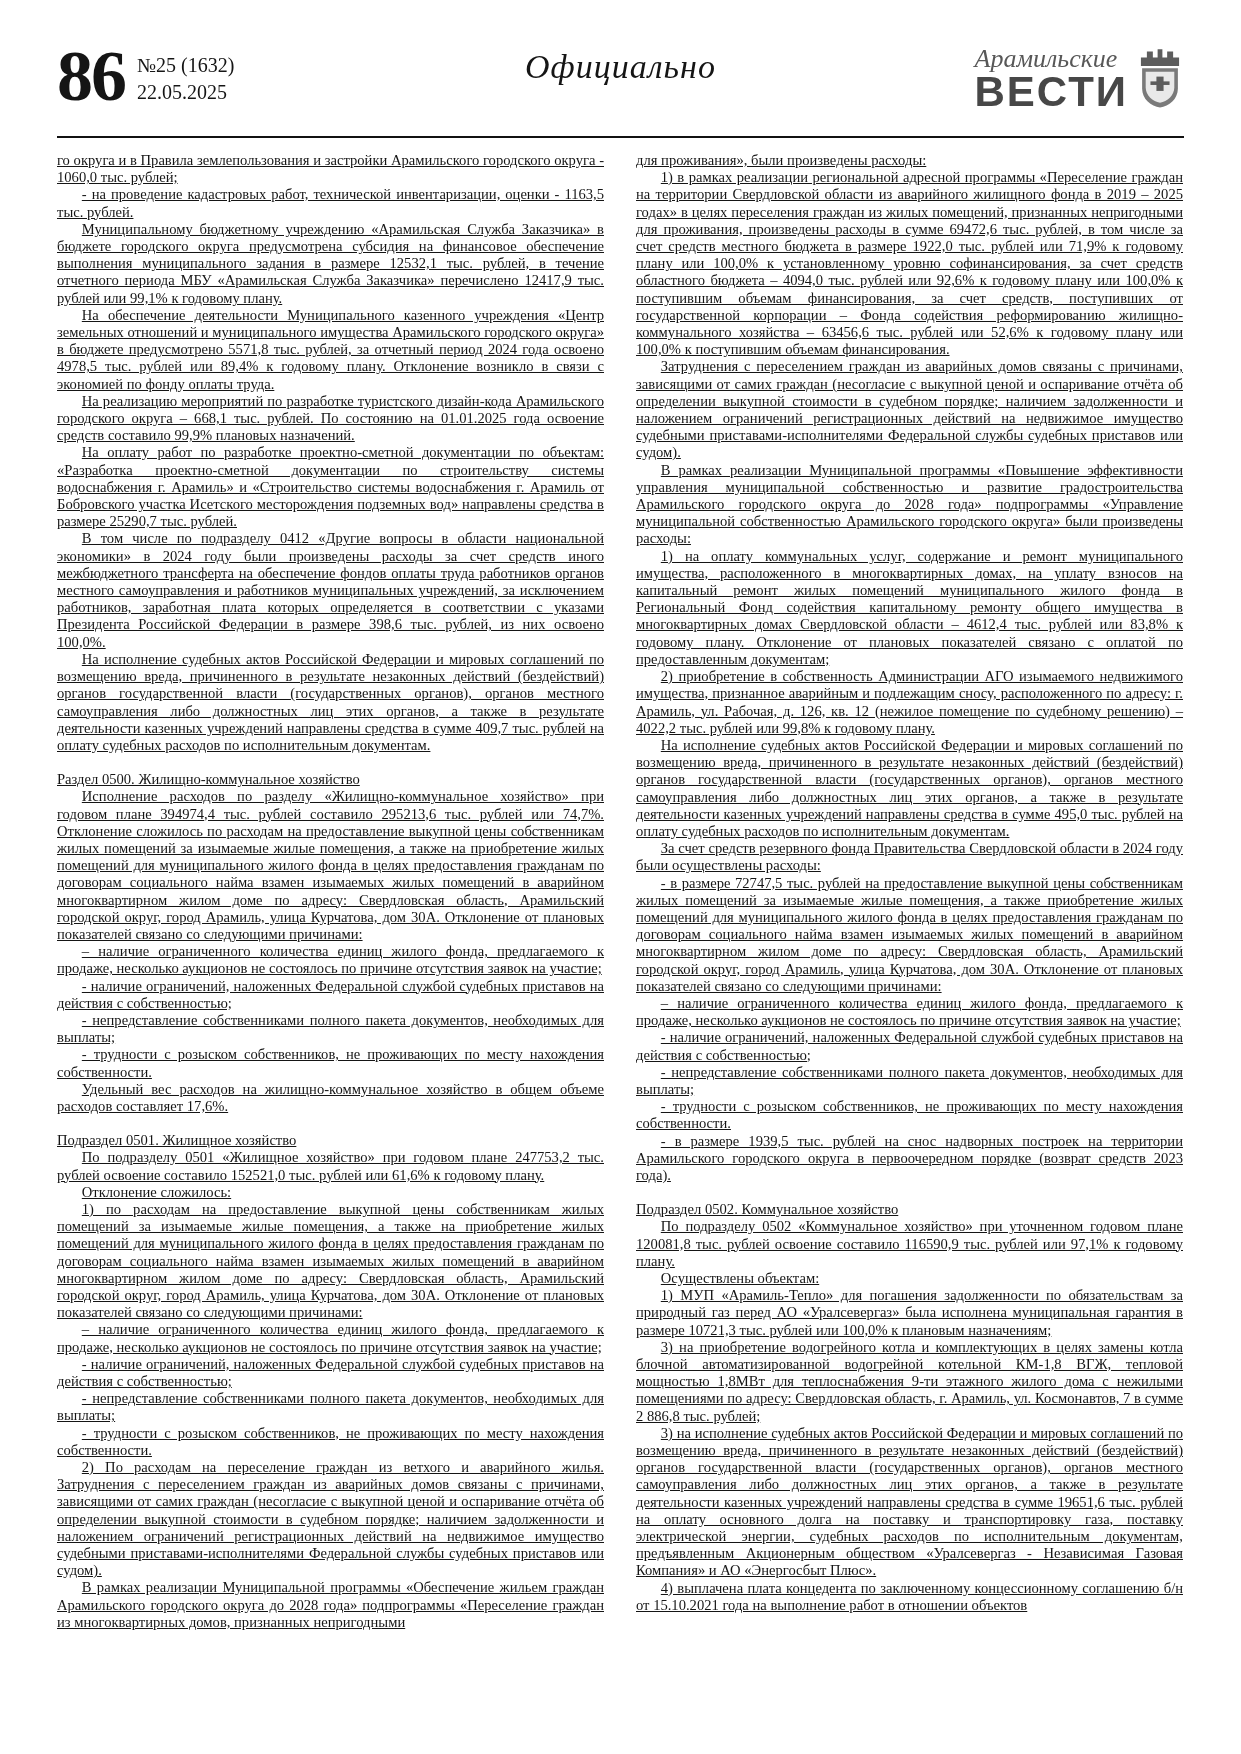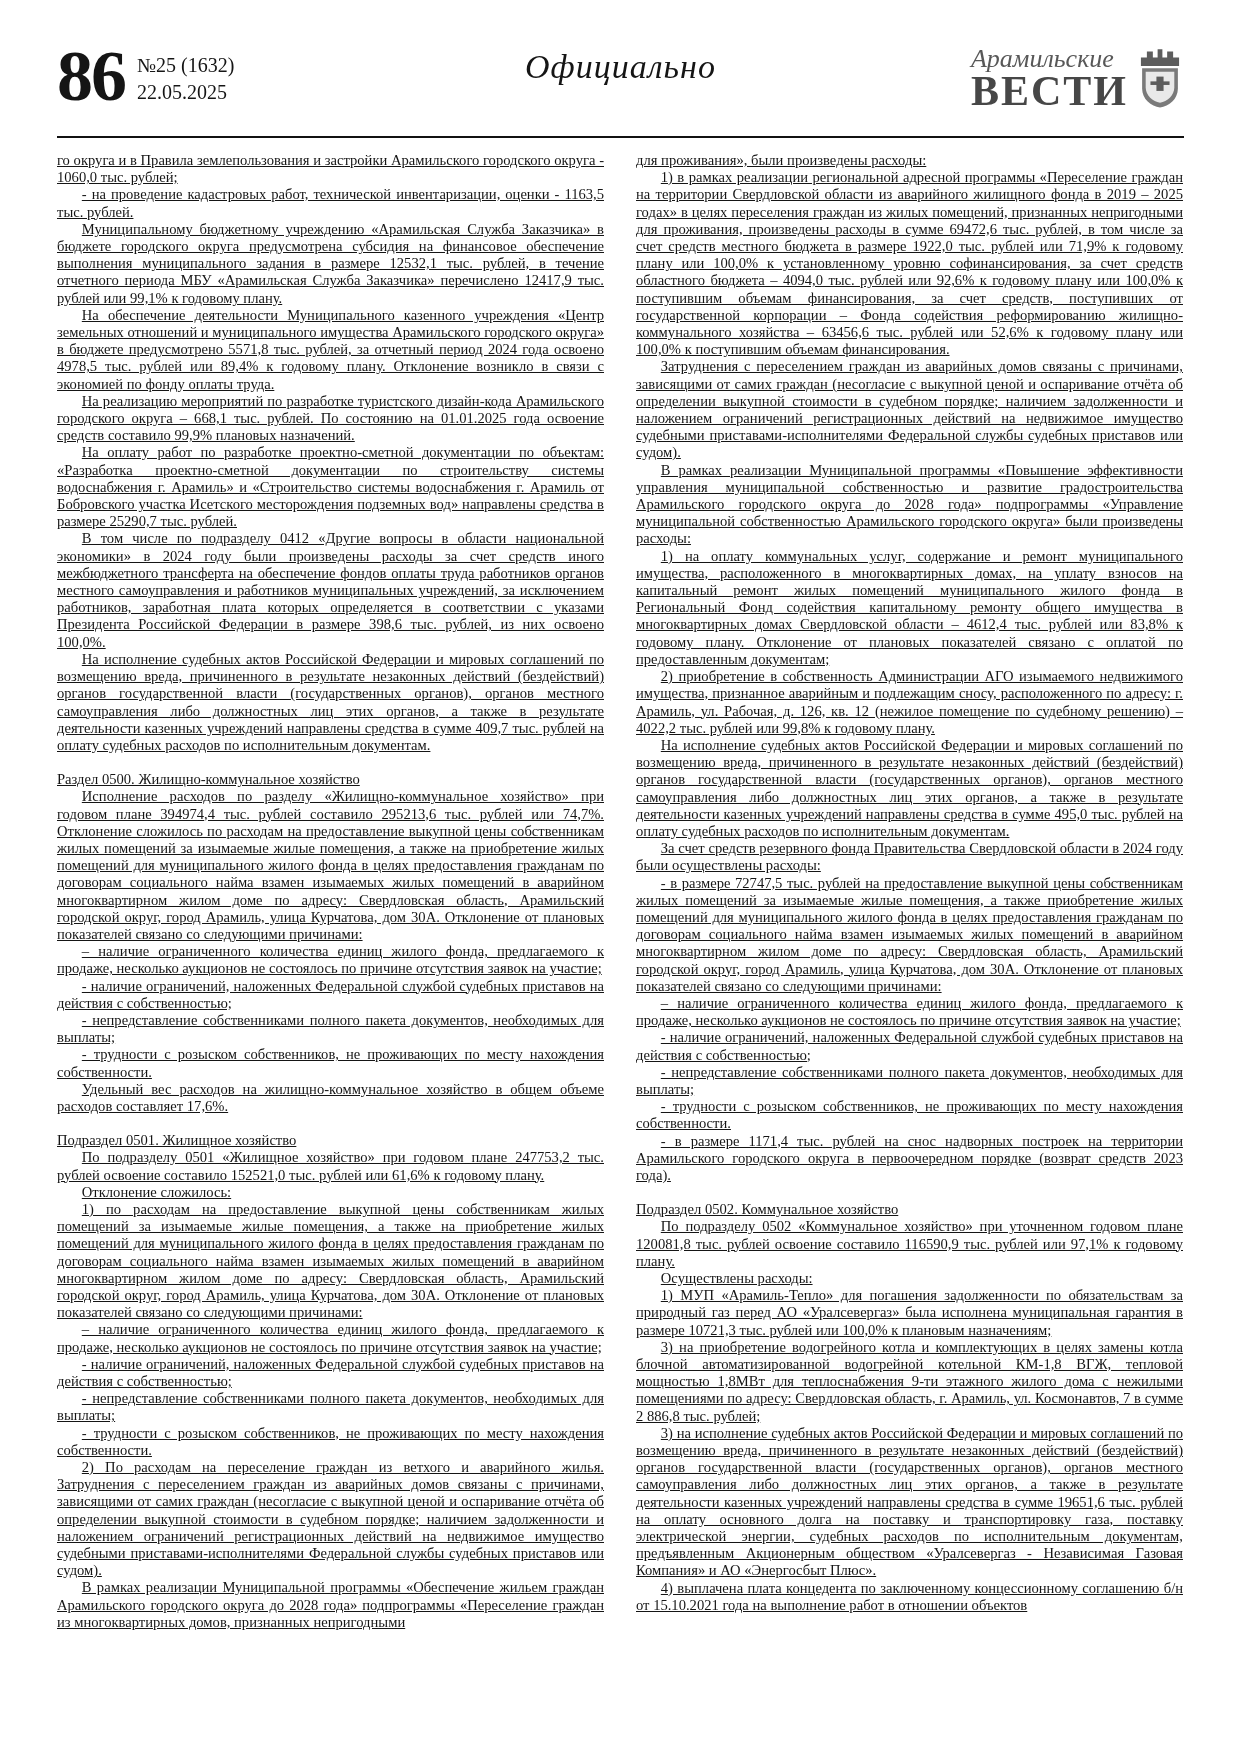--- a/index.html
+++ b/index.html
@@ -57,21 +57,21 @@
     margin-top: 4px;
   }
   .brand-text { text-align: left; color: #585858; }
   .brand-line1 {
     font-style: italic;
     font-size: 26px;
     line-height: 1;
     font-family: "Liberation Serif", serif;
   }
   .brand-line2 {
-    font-family: Liberation Serif, serif;
+    font-family: Liberation Sans, sans-serif;
     font-weight: 700;
     font-size: 42px;
     line-height: 0.95;
     letter-spacing: 2px;
     color: #474747;
   }
   .crest { margin-top: 2px; }
   
   .rule {
     border: none;
@@ -167,24 +167,24 @@
         <p class="p">В рамках реализации Муниципальной программы «Повышение эффективности управления муниципальной собственностью и развитие градостроительства Арамильского городского округа до 2028 года» подпрограммы «Управление муниципальной собственностью Арамильского городского округа» были произведены расходы:</p>
         <p class="p">1) на оплату коммунальных услуг, содержание и ремонт муниципального имущества, расположенного в многоквартирных домах, на уплату взносов на капитальный ремонт жилых помещений муниципального жилого фонда в Региональный Фонд содействия капитальному ремонту общего имущества в многоквартирных домах Свердловской области – 4612,4 тыс. рублей или 83,8% к годовому плану. Отклонение от плановых показателей связано с оплатой по предоставленным документам;</p>
         <p class="p">2) приобретение в собственность Администрации АГО изымаемого недвижимого имущества, признанное аварийным и подлежащим сносу, расположенного по адресу: г. Арамиль, ул. Рабочая, д. 126, кв. 12 (нежилое помещение по судебному решению) – 4022,2 тыс. рублей или 99,8% к годовому плану.</p>
         <p class="p">На исполнение судебных актов Российской Федерации и мировых соглашений по возмещению вреда, причиненного в результате незаконных действий (бездействий) органов государственной власти (государственных органов), органов местного самоуправления либо должностных лиц этих органов, а также в результате деятельности казенных учреждений направлены средства в сумме 495,0 тыс. рублей на оплату судебных расходов по исполнительным документам.</p>
         <p class="p">За счет средств резервного фонда Правительства Свердловской области в 2024 году были осуществлены расходы:</p>
         <p class="p">- в размере 72747,5 тыс. рублей на предоставление выкупной цены собственникам жилых помещений за изымаемые жилые помещения, а также приобретение жилых помещений для муниципального жилого фонда в целях предоставления гражданам по договорам социального найма взамен изымаемых жилых помещений в аварийном многоквартирном жилом доме по адресу: Свердловская область, Арамильский городской округ, город Арамиль, улица Курчатова, дом 30А. Отклонение от плановых показателей связано со следующими причинами:</p>
         <p class="p">– наличие ограниченного количества единиц жилого фонда, предлагаемого к продаже, несколько аукционов не состоялось по причине отсутствия заявок на участие;</p>
         <p class="p">- наличие ограничений, наложенных Федеральной службой судебных приставов на действия с собственностью;</p>
         <p class="p">- непредставление собственниками полного пакета документов, необходимых для выплаты;</p>
         <p class="p">- трудности с розыском собственников, не проживающих по месту нахождения собственности.</p>
-        <p class="p">- в размере 1171,4 тыс. рублей на снос надворных построек на территории Арамильского городского округа в первоочередном порядке (возврат средств 2023 года).</p>
+        <p class="p">- в размере 1939,5 тыс. рублей на снос надворных построек на территории Арамильского городского округа в первоочередном порядке (возврат средств 2023 года).</p>
         <p class="h">Подраздел 0502. Коммунальное хозяйство</p>
         <p class="p">По подразделу 0502 «Коммунальное хозяйство» при уточненном годовом плане 120081,8 тыс. рублей освоение составило 116590,9 тыс. рублей или 97,1% к годовому плану.</p>
-        <p class="p">Осуществлены расходы:</p>
+        <p class="p">Осуществлены объектам:</p>
         <p class="p">1) МУП «Арамиль-Тепло» для погашения задолженности по обязательствам за природный газ перед АО «Уралсевергаз» была исполнена муниципальная гарантия в размере 10721,3 тыс. рублей или 100,0% к плановым назначениям;</p>
         <p class="p">3) на приобретение водогрейного котла и комплектующих в целях замены котла блочной автоматизированной водогрейной котельной КМ-1,8 ВГЖ, тепловой мощностью 1,8МВт для теплоснабжения 9-ти этажного жилого дома с нежилыми помещениями по адресу: Свердловская область, г. Арамиль, ул. Космонавтов, 7 в сумме 2 886,8 тыс. рублей;</p>
         <p class="p">3) на исполнение судебных актов Российской Федерации и мировых соглашений по возмещению вреда, причиненного в результате незаконных действий (бездействий) органов государственной власти (государственных органов), органов местного самоуправления либо должностных лиц этих органов, а также в результате деятельности казенных учреждений направлены средства в сумме 19651,6 тыс. рублей на оплату основного долга на поставку и транспортировку газа, поставку электрической энергии, судебных расходов по исполнительным документам, предъявленным Акционерным обществом «Уралсевергаз - Независимая Газовая Компания» и АО «Энергосбыт Плюс».</p>
         <p class="p">4) выплачена плата концедента по заключенному концессионному соглашению б/н от 15.10.2021 года на выполнение работ в отношении объектов</p>
       </div>
   </main>
 
 </div>
 
 </body></html>

